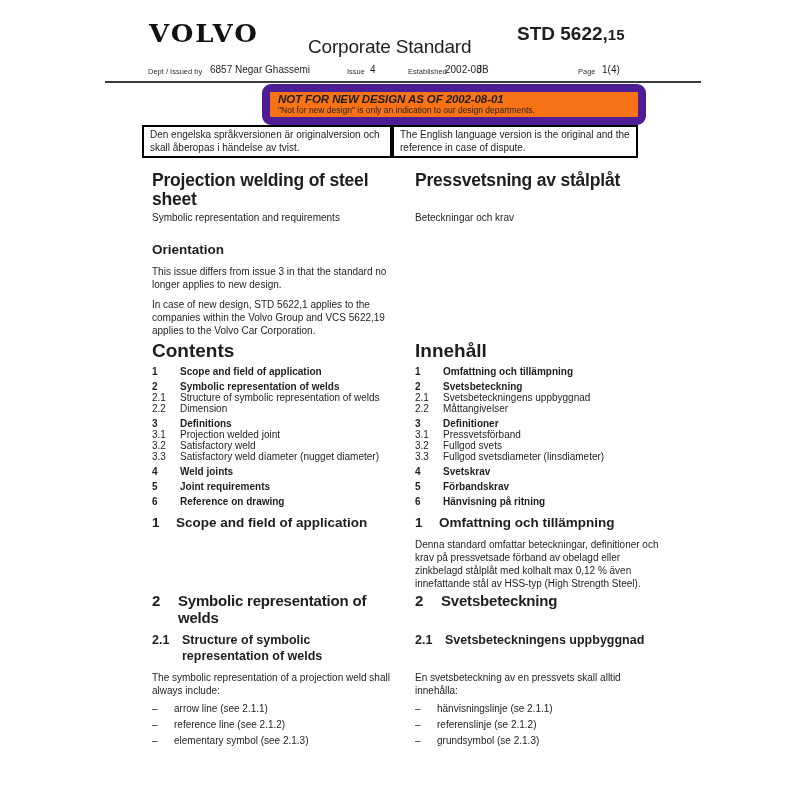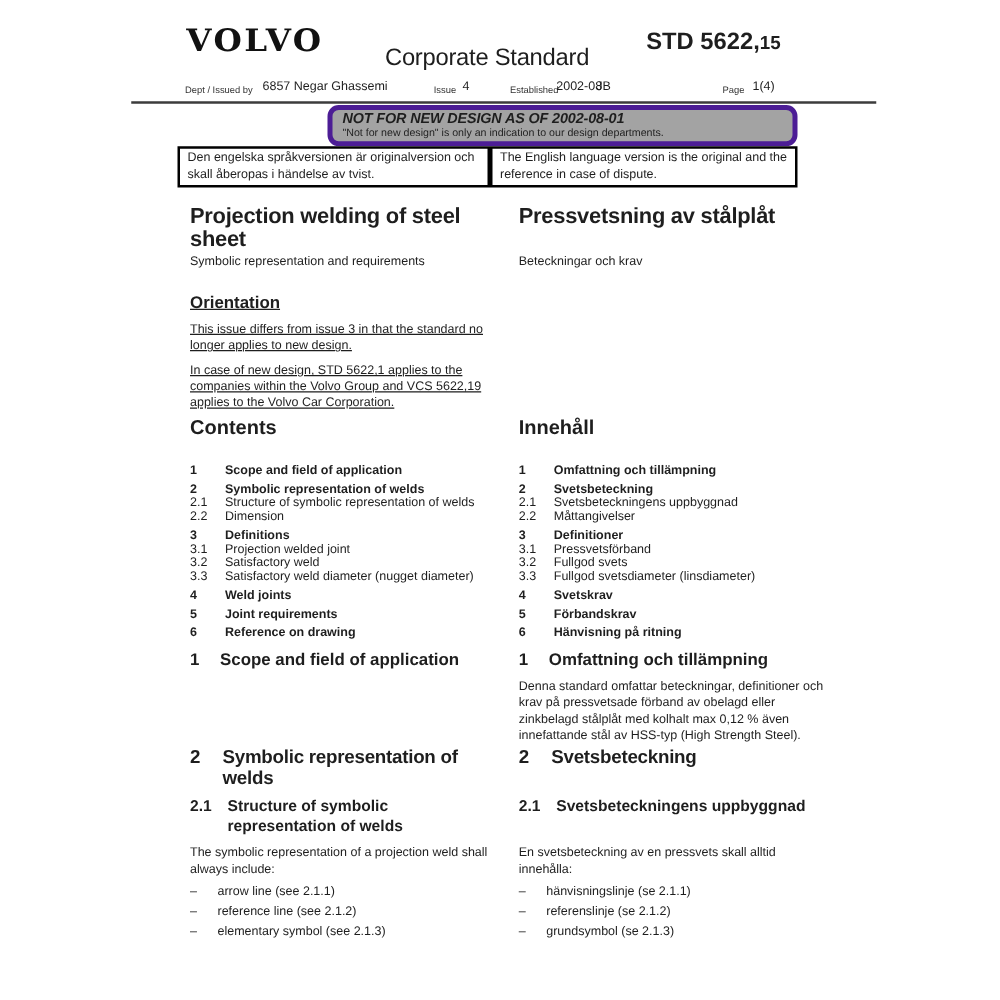--- a/index.html
+++ b/index.html
@@ -22,48 +22,48 @@
   .meta span { position:absolute; top:0; white-space:nowrap; }
   .meta .lbl { font-size:7.5px; top:3px; color:#333; }
   .m-dept-l { left:43px; } .m-dept-v { left:105px; }
   .m-issue-l { left:242px; } .m-issue-v { left:265px; }
   .m-est-l { left:303px; } .m-est-v { left:340px; } .m-est-s { left:372px; }
   .m-page-l { left:473px; } .m-page-v { left:497px; }
 
   .rule { margin-top:4px; height:2px; background:#3c3c3c; width:596px; border:none; }
 
   
-  .notice { margin:1px 0 0 157px; width:352px; border:4px solid #4c1d95; border-radius:9px;
-            padding:1px 8px 2px 8px; background:#a3a3a3; }
+  .notice { margin:1px 0 0 157px; width:352px; border:8px solid #4c1d95; border-radius:9px;
+            padding:1px 8px 2px 8px; background:#f97316; }
   .notice-title { font-size:11.5px; line-height:13px; font-weight:bold; font-style:italic; letter-spacing:-0.1px; }
   .notice-line { font-size:8.5px; line-height:9px; color:#222; }
 
   
   .disclaimer-row { display:flex; padding-left:37px; margin-top:0; }
   .disclaimer-box { border:2.5px solid #000; padding:2px 6px; font-size:10px; line-height:12.5px;
                     height:33px; box-sizing:border-box; background:#fff; }
   .disclaimer-box.en { width:246px; margin-right:19px; }
   .disclaimer-box.sv { width:250px; }
 
   
   .cols { display:flex; padding-left:47px; }
   .cell-l { width:240px; margin-right:23px; flex:none; }
   .cell-r { width:246px; flex:none; }
 
   .row-titles { margin-top:13px; }
   .main-title { font-size:17.5px; line-height:19px; font-weight:bold; letter-spacing:-0.2px; min-height:38px; }
   .subtitle { font-size:10px; margin-top:3px; }
 
-  .row-orient { margin-top:20px;text-decoration:underline; }
+  .row-orient { margin-top:20px; }
   .h-orient { font-size:13.5px; line-height:14px; font-weight:bold; margin-bottom:8px; }
   .para { font-size:10px; line-height:13px; margin-bottom:7px; }
   .para:last-child { margin-bottom:0; }
 
   .row-contents { margin-top:6px; }
-  .h-contents { font-size:16px; line-height:16px; font-weight:bold; margin-bottom:20px; }
+  .h-contents { font-size:19px; line-height:16px; font-weight:bold; margin-bottom:7px; }
   .toc-row { display:flex; font-size:10px; line-height:11px; }
   .toc-row .num { width:28px; flex:none; }
   .toc-row.main { font-weight:bold; margin-top:4px; }
   .toc-row.main.first { margin-top:0; }
 
   .row-s1 { margin-top:8px; }
   .sec-h2 { display:flex; font-size:13.5px; line-height:16px; font-weight:bold; margin-bottom:7px; }
   .sec-h2 .num { width:24px; flex:none; }
 
   .row-s2 { margin-top:3px; }

